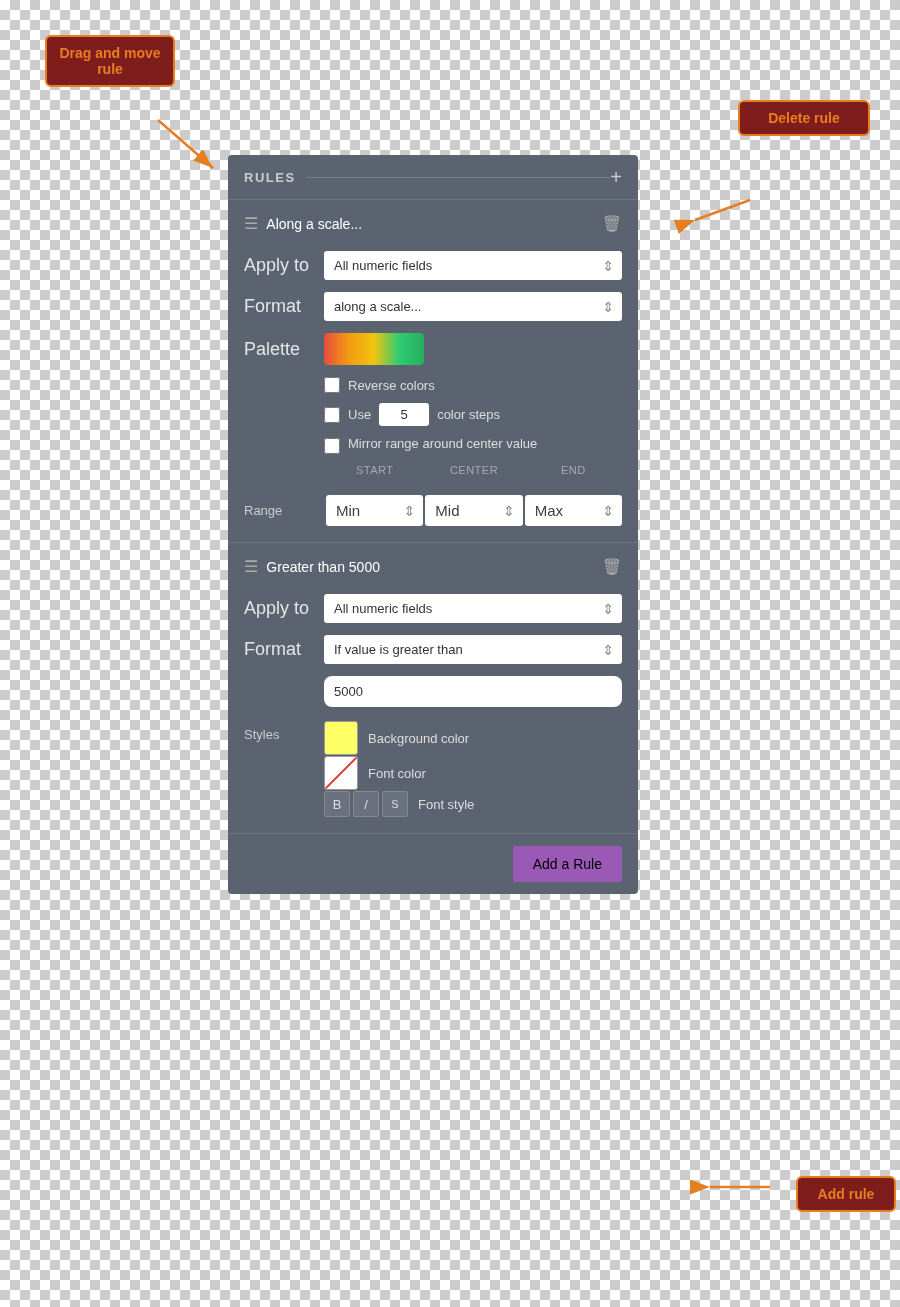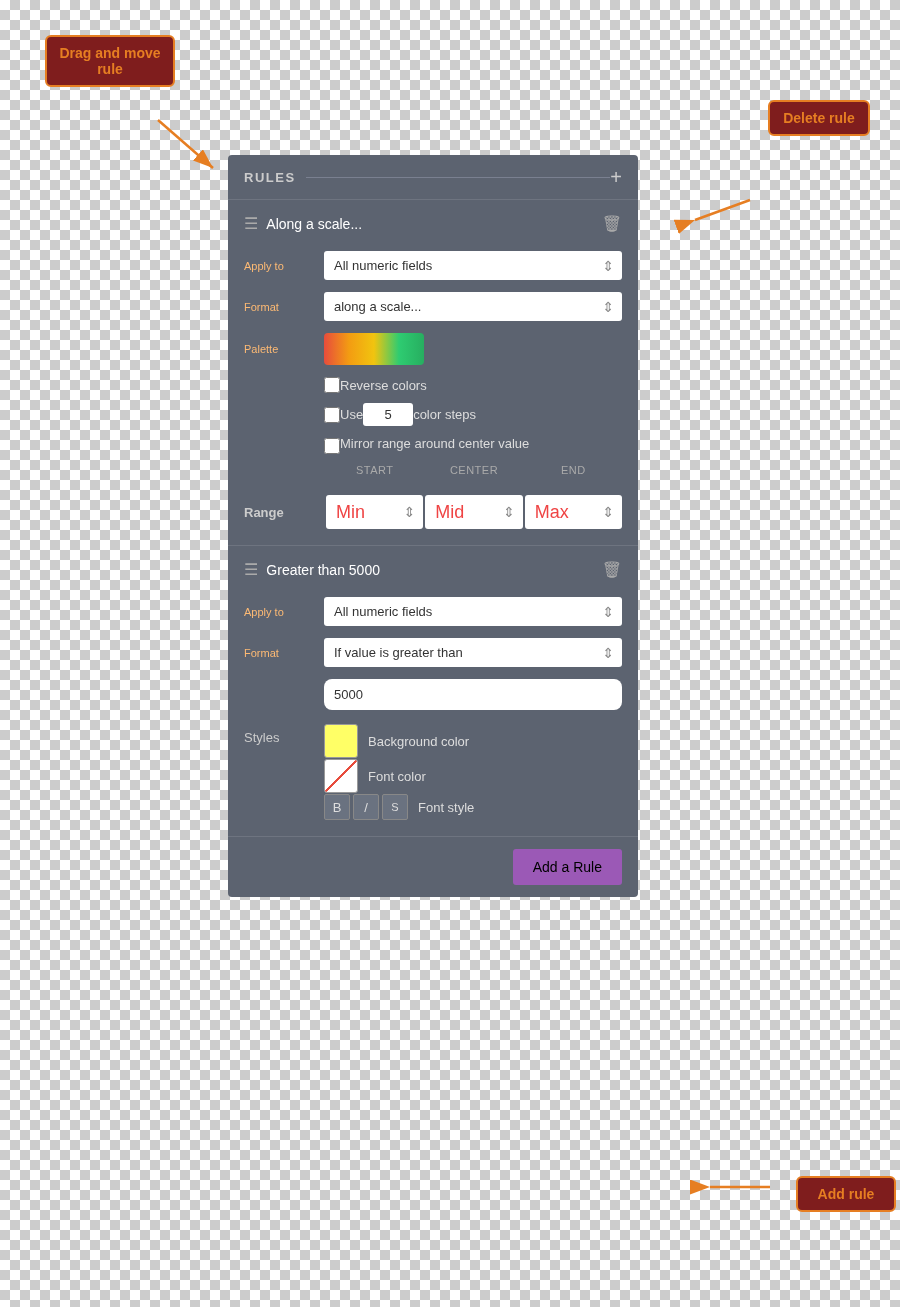--- a/index.html
+++ b/index.html
@@ -97,22 +97,22 @@
 
     
     .form-row {
       display: flex;
       align-items: center;
       margin-bottom: 12px;
     }
 
     .form-label {
       width: 80px;
-      font-size: 11px;
-      color: #fdba74;
+      font-size: 18px;
+      color: #e5e5e5;
       flex-shrink: 0;
     }
 
     .select-wrapper {
       flex: 1;
       position: relative;
     }
 
     .select-wrapper select {
       width: 100%;
@@ -145,20 +145,21 @@
       background: linear-gradient(to right, #e74c3c, #f39c12, #f1c40f, #2ecc71, #27ae60);
       cursor: pointer;
     }
 
     
     .checkbox-row {
       display: flex;
       align-items: center;
       margin-bottom: 10px;
       padding-left: 80px;
+      gap: 8px;
       font-size: 13px;
       color: #ddd;
     }
 
     .checkbox-row input[type="checkbox"] {
       width: 16px;
       height: 16px;
       cursor: pointer;
       accent-color: #7a8090;
     }
@@ -195,36 +196,35 @@
       align-items: center;
       gap: 2px;
       padding-left: 0;
     }
 
     .range-label {
       width: 80px;
       font-size: 13px;
       color: #ccc;
       flex-shrink: 0;
-      font-weight: bold;
     }
 
     .range-select-wrapper {
       flex: 1;
       position: relative;
     }
 
     .range-select-wrapper select {
       width: 100%;
       background: #fff;
       border: none;
       border-radius: 3px;
       padding: 7px 24px 7px 10px;
-      font-size: 18px;
-      color: #ef4444;
+      font-size: 15px;
+      color: #404040;
       appearance: none;
       -webkit-appearance: none;
     }
 
     
     .value-input {
       background: #fff;
       border: none;
       border-radius: 8px;
       padding: 8px 10px;
@@ -347,21 +347,21 @@
       top: 35px;
       white-space: normal;
       width: 130px;
       text-align: center;
     }
 
     .callout-delete {
       right: 30px;
       top: 100px;
       white-space: normal;
-      width: 102px;
+      width: 132px;
       text-align: center;
     }
 
     .callout-add {
       right: 4px;
       bottom: 95px;
       white-space: normal;
       width: 100px;
       text-align: center;
     }

